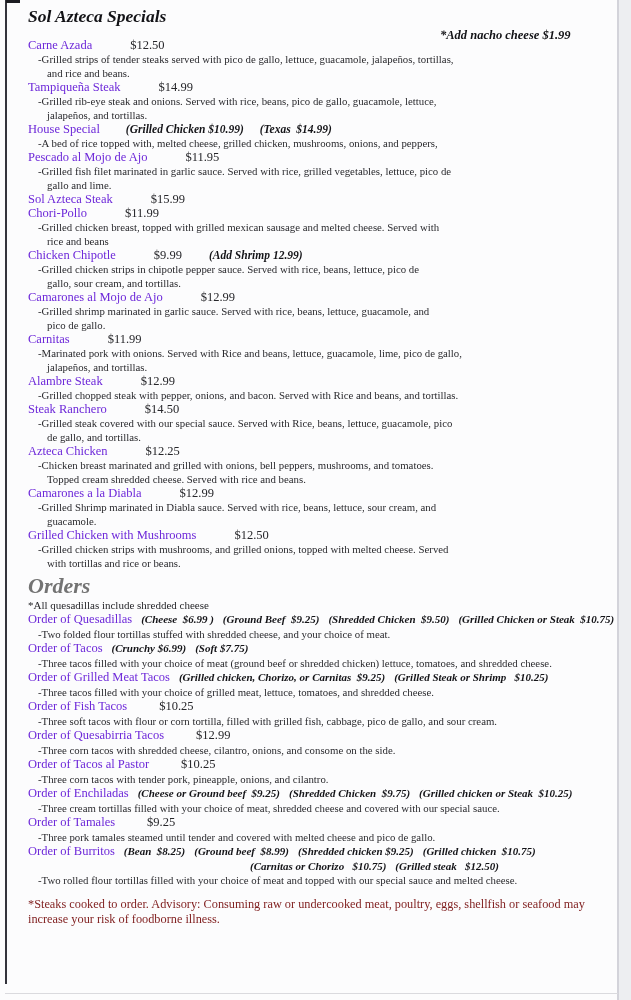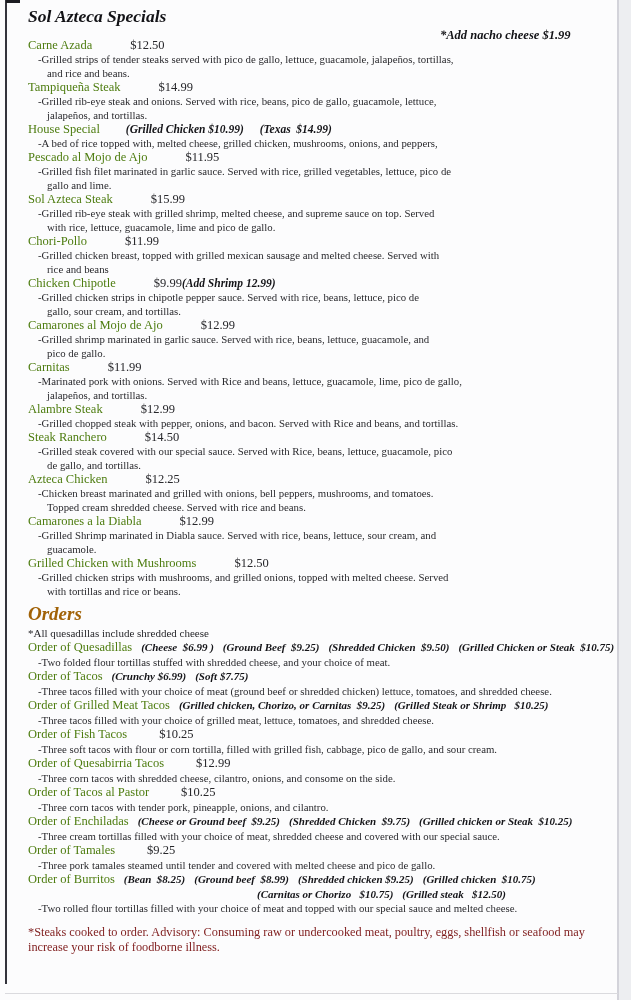--- a/index.html
+++ b/index.html
@@ -30,48 +30,48 @@
     font-size:12.5px;font-weight:bold;font-style:italic;color:#121216;
     white-space:nowrap;
   }
   .items{margin:0;padding:0;}
   .items.specials{margin-top:12px;}
 
   .item{margin:0;}
   .item-line{font-size:12.5px;line-height:14px;white-space:nowrap;}
   .specials .item-line{line-height:14px;}
   .orders .item-line{line-height:14.5px;}
-  .iname{color:#4d7c0f;}
+  .iname{color:#6d28d9;}
   .iprice{margin-left:38px;}
   .orders .iprice{margin-left:32px;}
   .extra{
     font-weight:bold;font-style:italic;
     font-size:11.5px;color:#141418;
     margin-left:16px;
   }
   .orders .extra{font-size:11px;margin-left:9px;}
-  .iprice + .iextras .extra:first-child{margin-left:0;}
+  .iprice + .iextras .extra:first-child{margin-left:27px;}
   .iname + .iextras .extra:first-child{margin-left:26px;}
   .orders .iname + .iextras .extra:first-child{margin-left:9px;}
   .item-line2{
     padding-left:222px;
     font-size:11px;line-height:14.5px;white-space:nowrap;
   }
   .item-line2 .extra{margin-left:9px;}
-  .item-line2 .extra:first-child{margin-left:7px;}
+  .item-line2 .extra:first-child{margin-left:0;}
 
   .desc{font-size:10.8px;line-height:14px;color:#2a2a2e;white-space:nowrap;}
   .orders .desc{line-height:14.5px;}
   .desc.first{padding-left:10px;}
   .desc.cont{padding-left:19px;}
 
   h2.orders-title{
     margin:5px 0 1px 0;
-    font-size:19px;line-height:22px;
-    font-weight:bold;font-style:italic;color:#a16207;
+    font-size:22px;line-height:22px;
+    font-weight:bold;font-style:italic;color:#737373;
   }
   .orders-note{font-size:11px;line-height:14px;}
   .footer-advisory{
     margin-top:9px;
     font-size:12.3px;line-height:15px;
     max-width:582px;color:#7f1d1d;
   }
 </style>
 </head>
 <body>
@@ -129,24 +129,20 @@
             <div class="desc first">-Grilled fish filet marinated in garlic sauce. Served with rice, grilled vegetables, lettuce, pico de</div>
             <div class="desc cont">gallo and lime.</div>
           </div>
   </div>
 
   <div class="item">
     <div class="item-line">
       <span class="iname">Sol Azteca Steak</span><span class="iprice">$15.99</span>
     </div>
 
-    <div class="idescs">
-            <div class="desc first">-Grilled rib-eye steak with grilled shrimp, melted cheese, and supreme sauce on top. Served</div>
-            <div class="desc cont">with rice, lettuce, guacamole, lime and pico de gallo.</div>
-          </div>
   </div>
 
   <div class="item">
     <div class="item-line">
       <span class="iname">Chori-Pollo</span><span class="iprice">$11.99</span>
     </div>
 
     <div class="idescs">
             <div class="desc first">-Grilled chicken breast, topped with grilled mexican sausage and melted cheese. Served with</div>
             <div class="desc cont">rice and beans</div>

